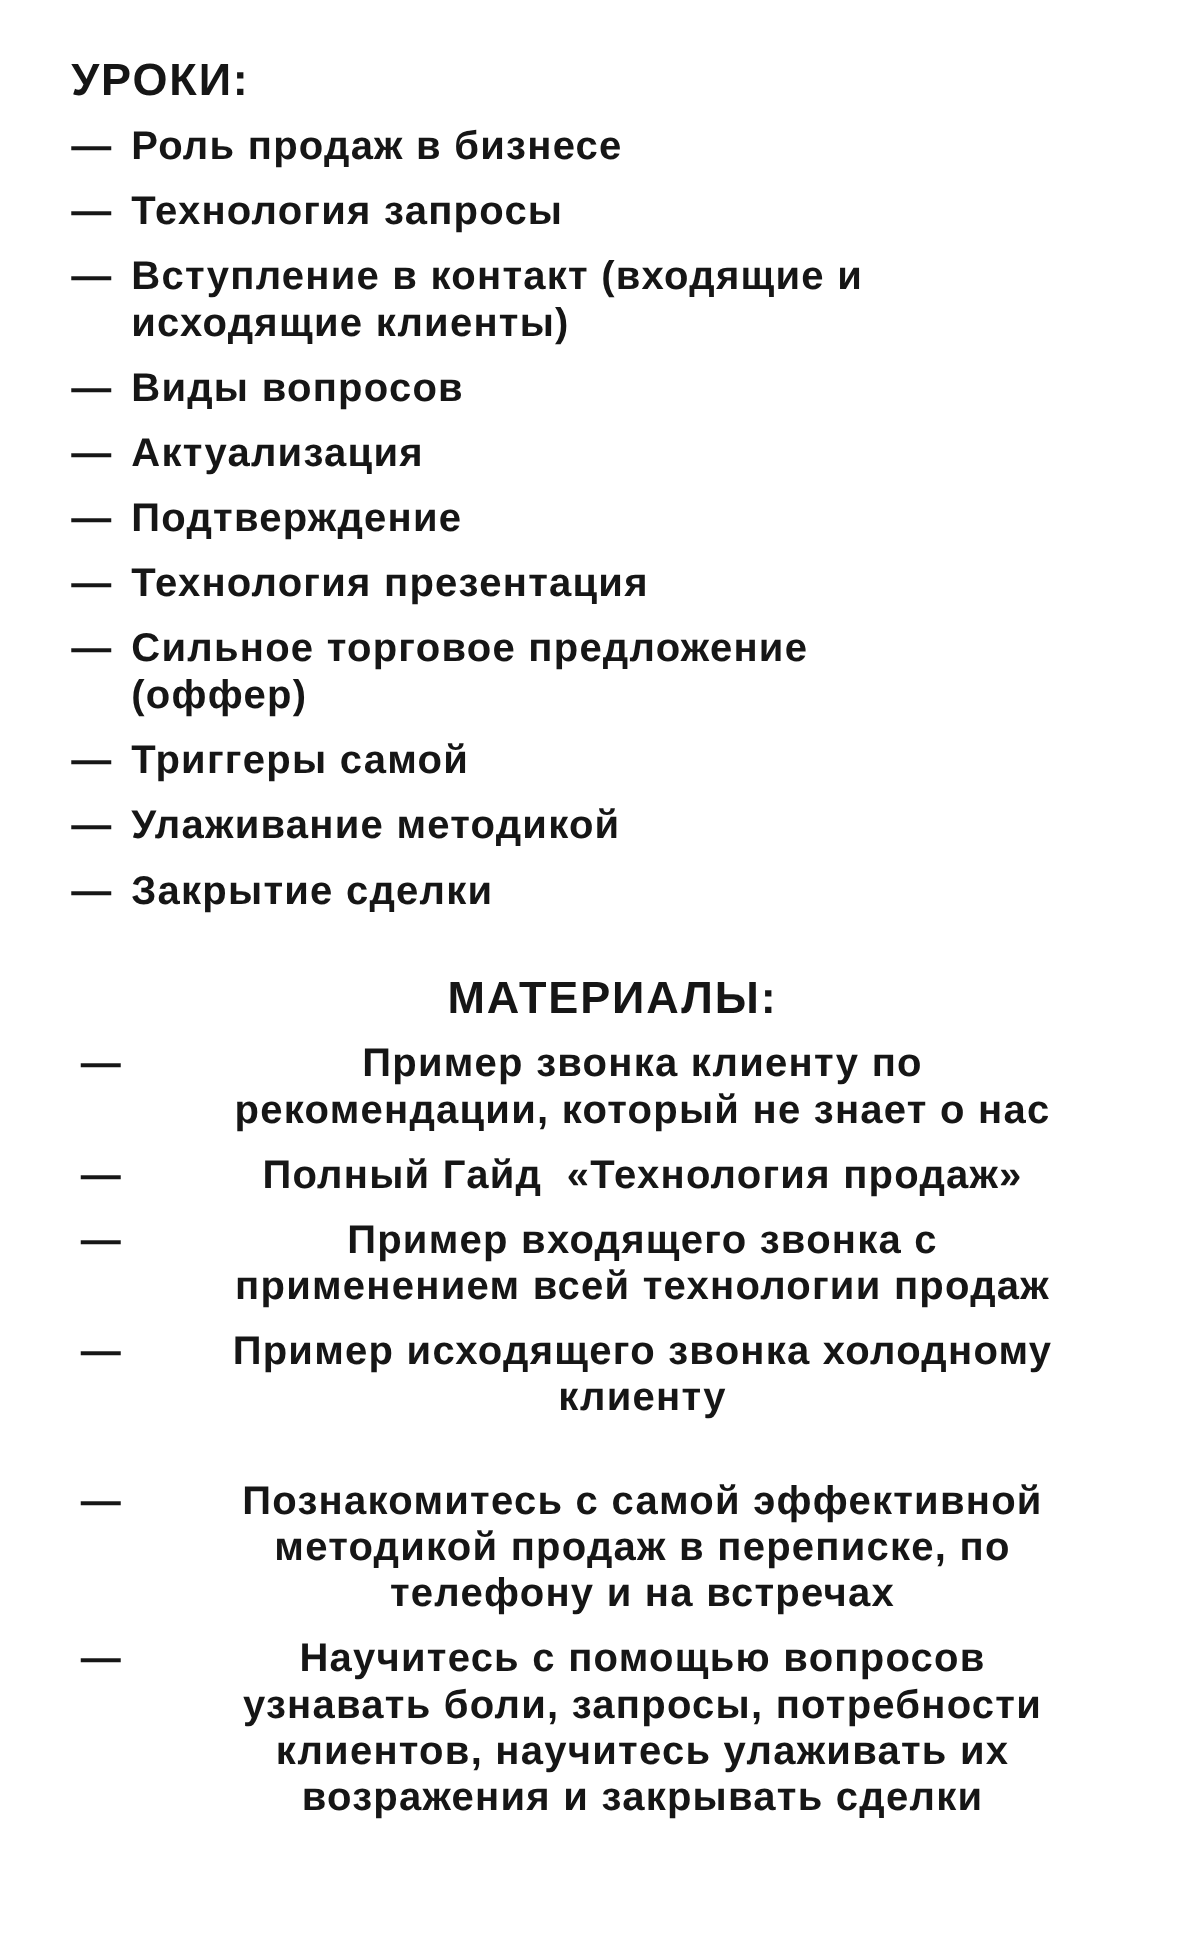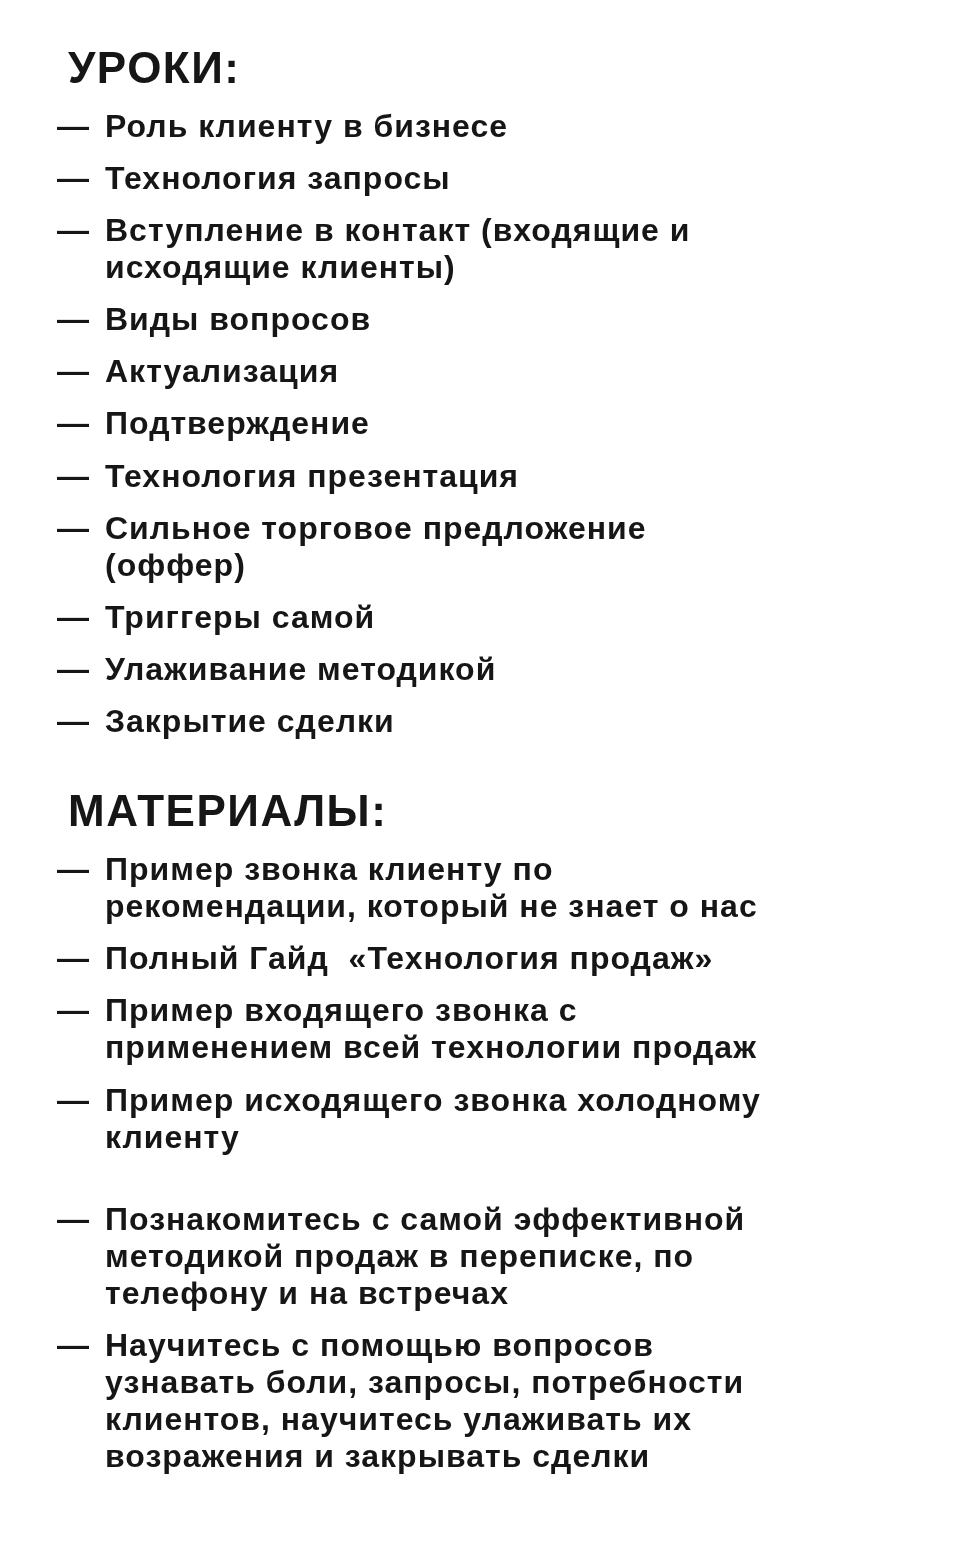--- a/index.html
+++ b/index.html
@@ -16,24 +16,24 @@
   }
   .page {
     box-sizing: border-box;
     width: 963px;
     height: 1559px;
     padding: 42px 40px 0 57px;
     background: #ffffff;
     overflow: hidden;
   }
   .section { margin: 0 0 0 0; }
-  .section + .section { margin-top: 45px; }
+  .section + .section { margin-top: 45px; text-align: center; }
   .heading {
-    margin: 0 0 13px 11px;
-    font-size: 44px;
+    margin: 0 0 13px 0;
+    font-size: 36px;
     font-weight: bold;
     line-height: 1.2;
     letter-spacing: 1.5px;
     color: #161616;
   }
   ul.items {
     list-style: none;
     margin: 0;
     padding: 0;
   }
@@ -60,21 +60,21 @@
 </head>
 <body>
 
 <div class="page">
   <div id="sections-root">
   <section class="section">
     <h2 class="heading">УРОКИ:</h2>
     <ul class="items">
   <li class="item">
     <span class="dash">—</span>
-    <span class="item-text">Роль клиенту в бизнесе</span>
+    <span class="item-text">Роль продаж в бизнесе</span>
   </li>
 
   <li class="item">
     <span class="dash">—</span>
     <span class="item-text">Технология запросы</span>
   </li>
 
   <li class="item">
     <span class="dash">—</span>
     <span class="item-text">Вступление в контакт (входящие и

